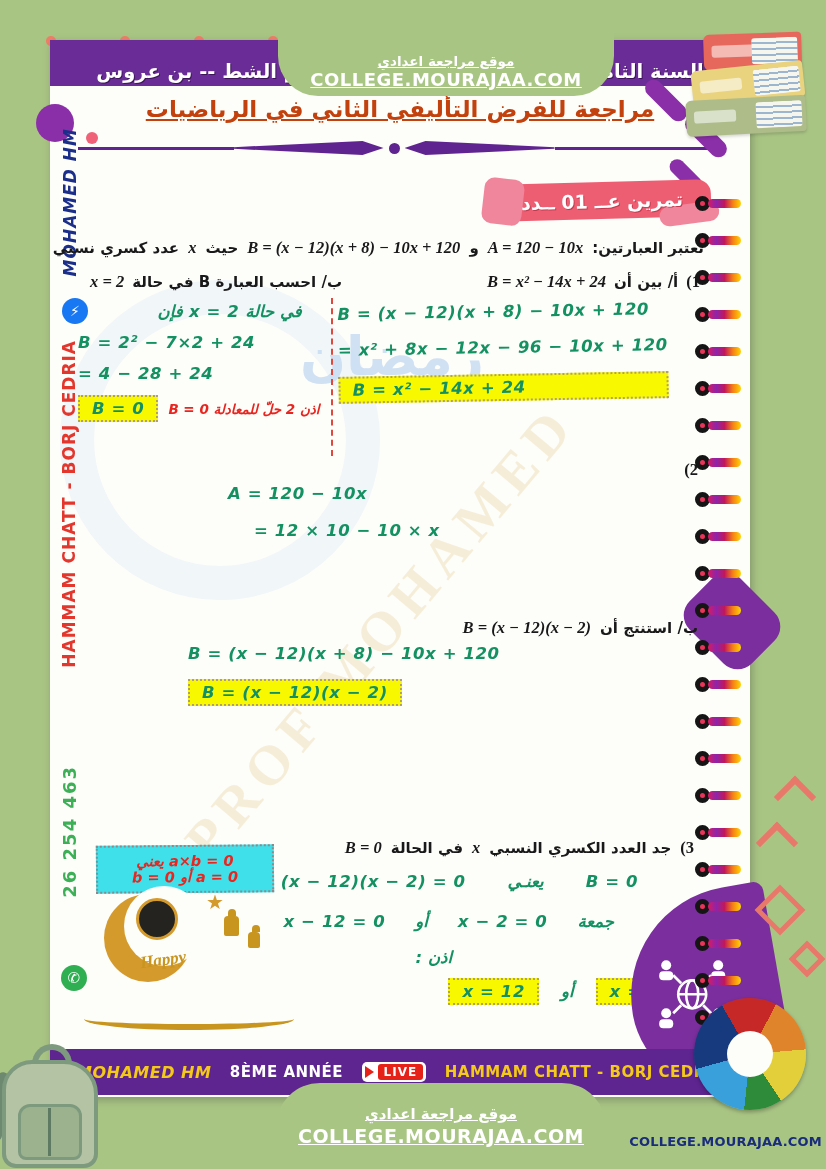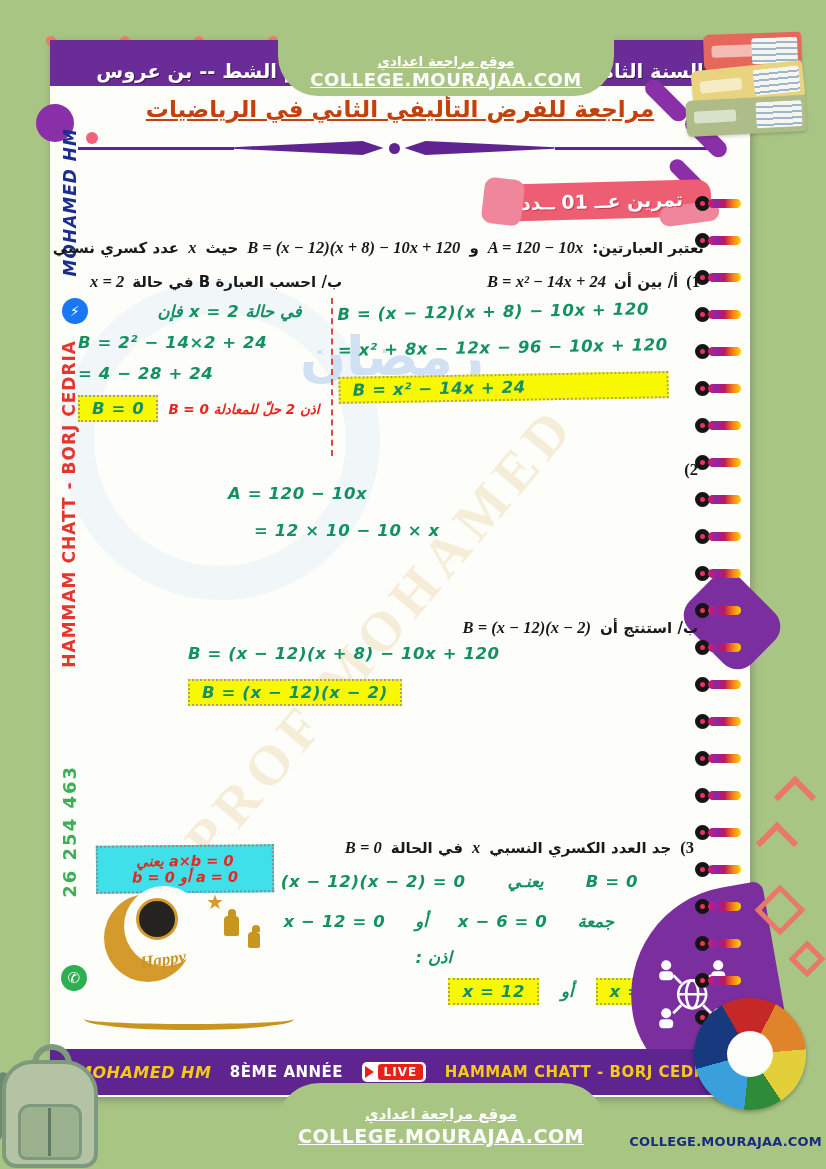--- a/index.html
+++ b/index.html
@@ -394,21 +394,21 @@
     </div>
 
     <div class="wcol w1r">
       <span class="hw hwm">B = (x − 12)(x + 8) − 10x + 120</span>
       <span class="hw hwm">= x² + 8x − 12x − 96 − 10x + 120</span>
       <span class="hw hwm ybox">B = x² − 14x + 24</span>
     </div>
     <div class="vdash"></div>
     <div class="wcol w1l">
       <span class="hw ind" dir="rtl">في حالة x = 2 فإن</span>
-      <span class="hw hwm">B = 2² − 14×2 + 24</span>
+      <span class="hw hwm">B = 2² − 7×2 + 24</span>
       <span class="hw hwm ind">= 4 − 28 + 24</span>
       <span style="display:flex;gap:10px;align-items:center;">
         <span class="hw hwm ybox">B = 0</span>
         <span class="rednote" dir="rtl">اذن 2 حلّ للمعادلة B = 0</span>
       </span>
     </div>
 
     <div class="pr l-q2a">
       <span class="qnum">(2</span>
     </div>
@@ -437,21 +437,21 @@
       <div>a×b = 0 يعني</div>
       <div>a = 0 أو b = 0</div>
     </div>
     <div class="w3row w3r1">
       <span class="hw hwm">B = 0</span>
       <span class="hw">يعنـي</span>
       <span class="hw hwm">(x − 12)(x − 2) = 0</span>
     </div>
     <div class="w3row w3r2">
       <span class="hw">جمعة</span>
-      <span class="hw hwm">x − 6 = 0</span>
+      <span class="hw hwm">x − 2 = 0</span>
       <span class="hw">أو</span>
       <span class="hw hwm">x − 12 = 0</span>
     </div>
     <div class="w3row w3r3">
       <span class="hw">اذن :</span>
     </div>
     <div class="w3row w3ans">
       <span class="hw hwm ybox">x = 2</span>
       <span class="hw">أو</span>
       <span class="hw hwm ybox">x = 12</span>

